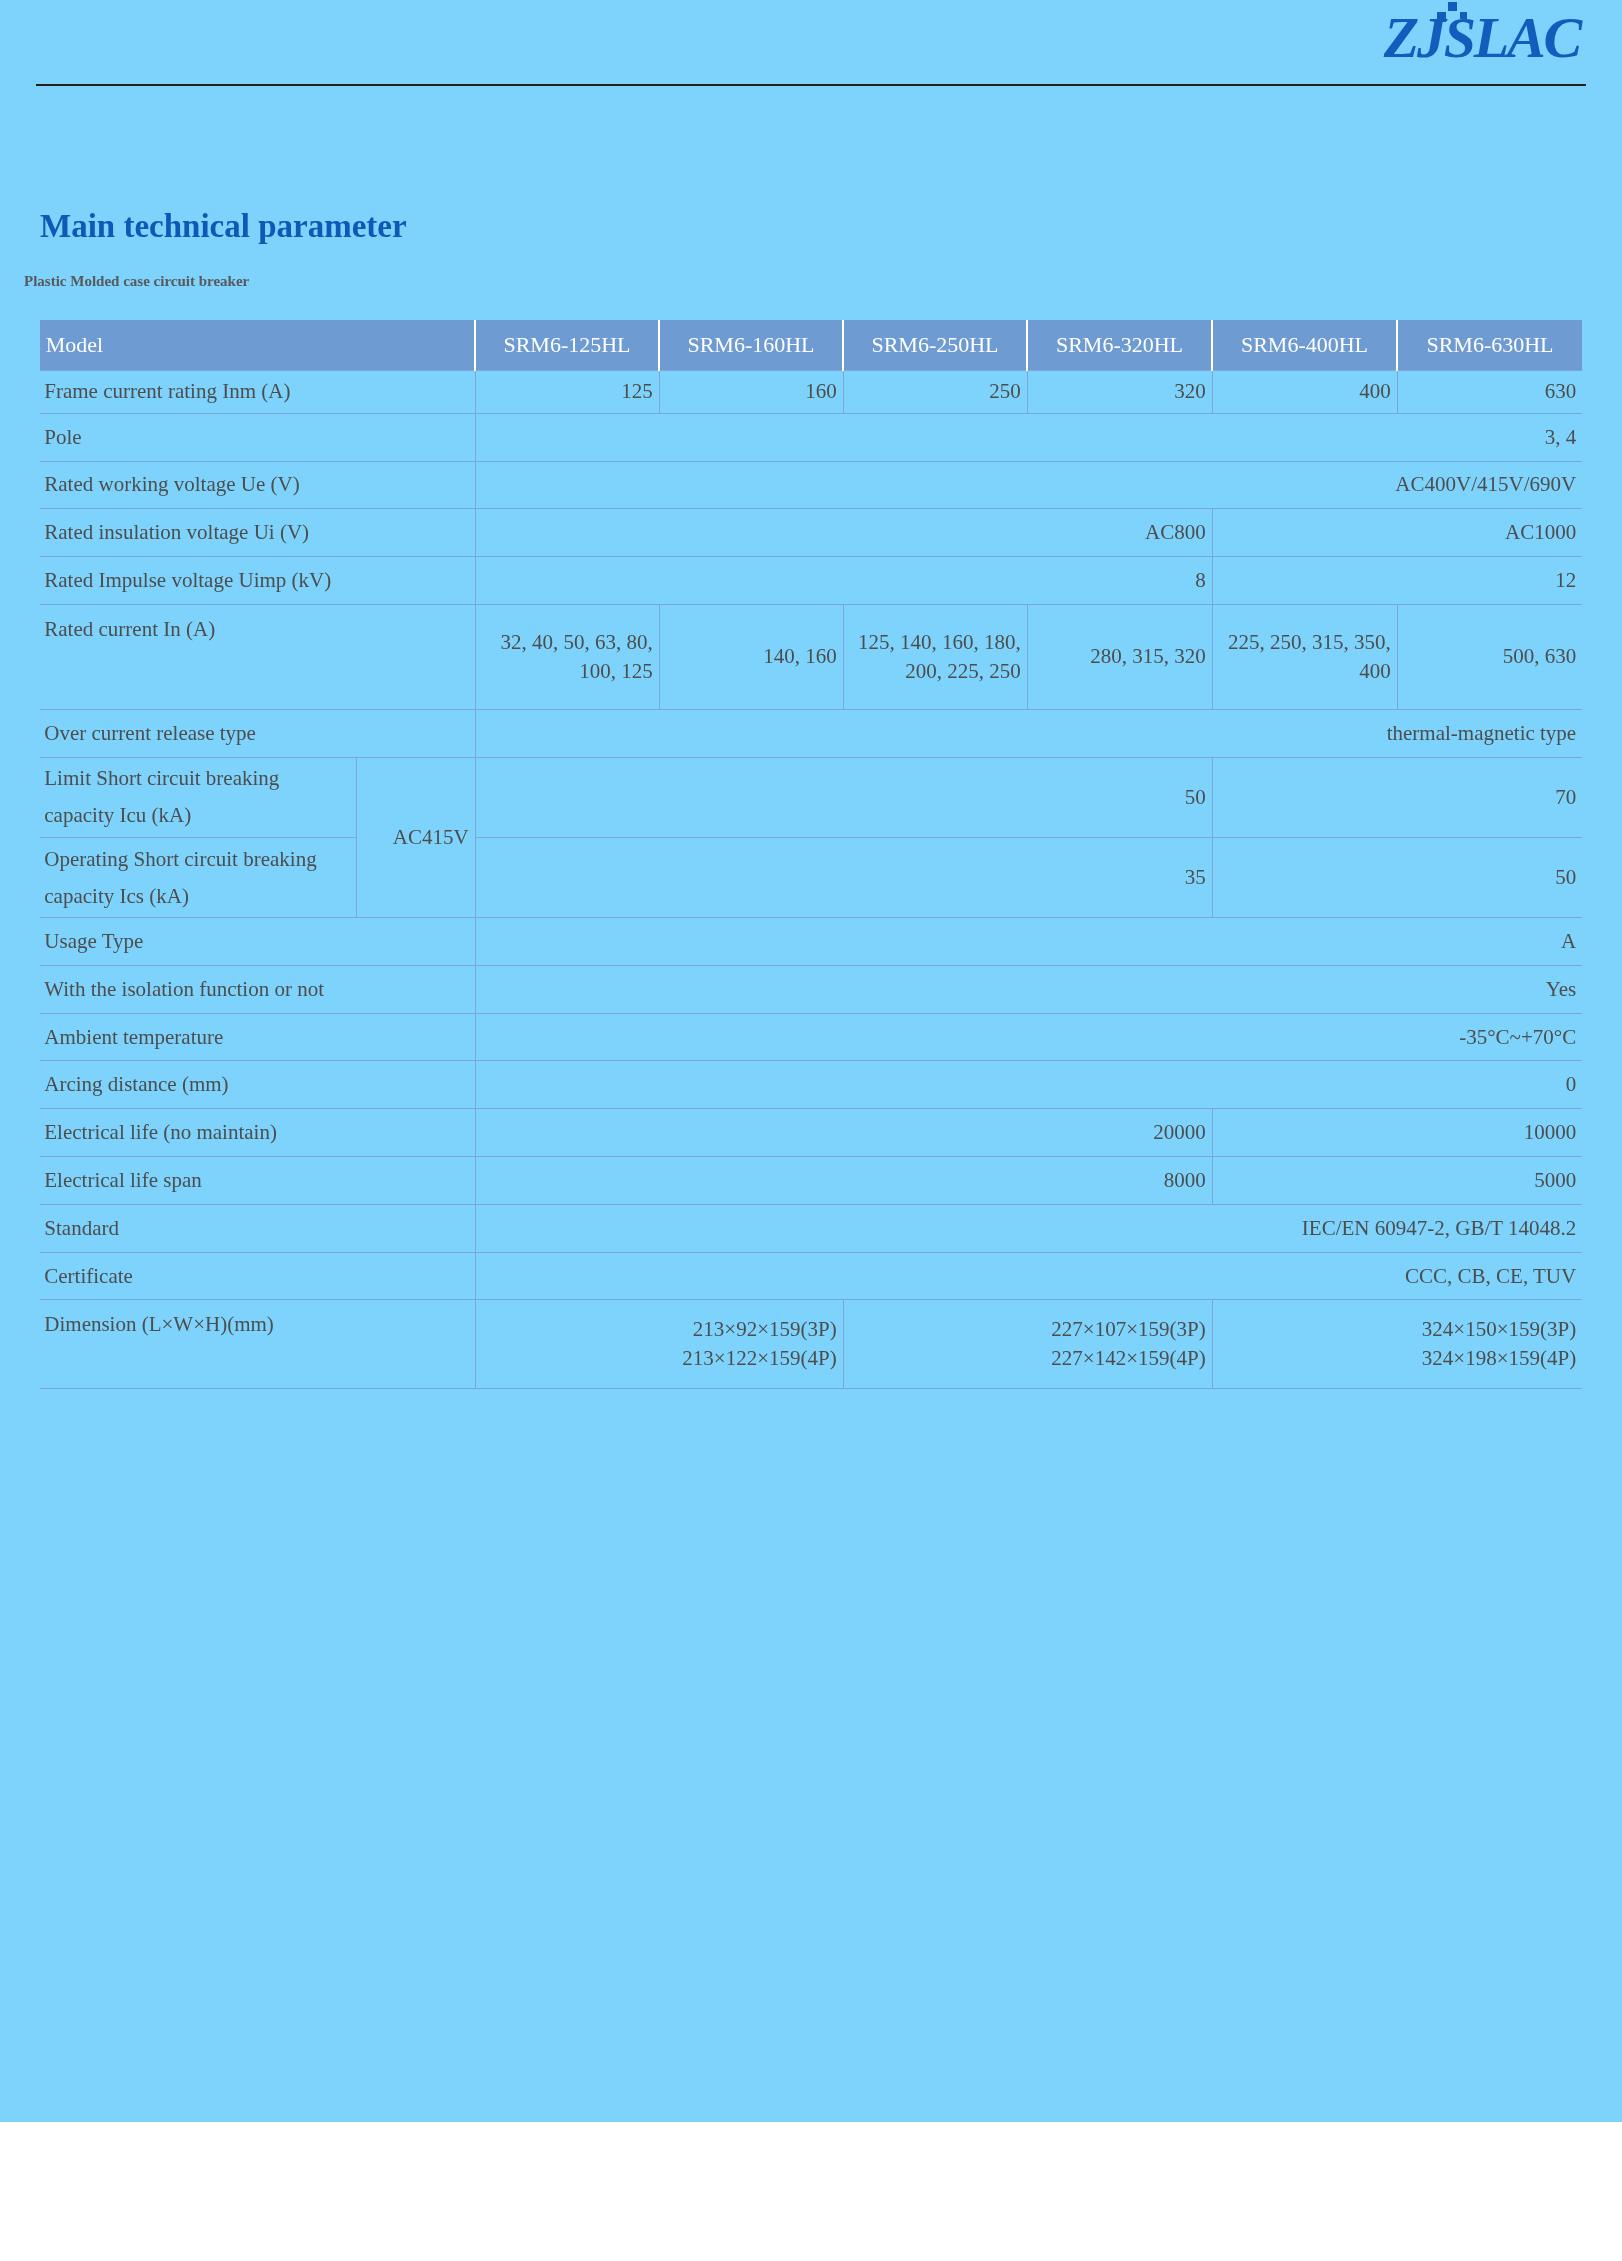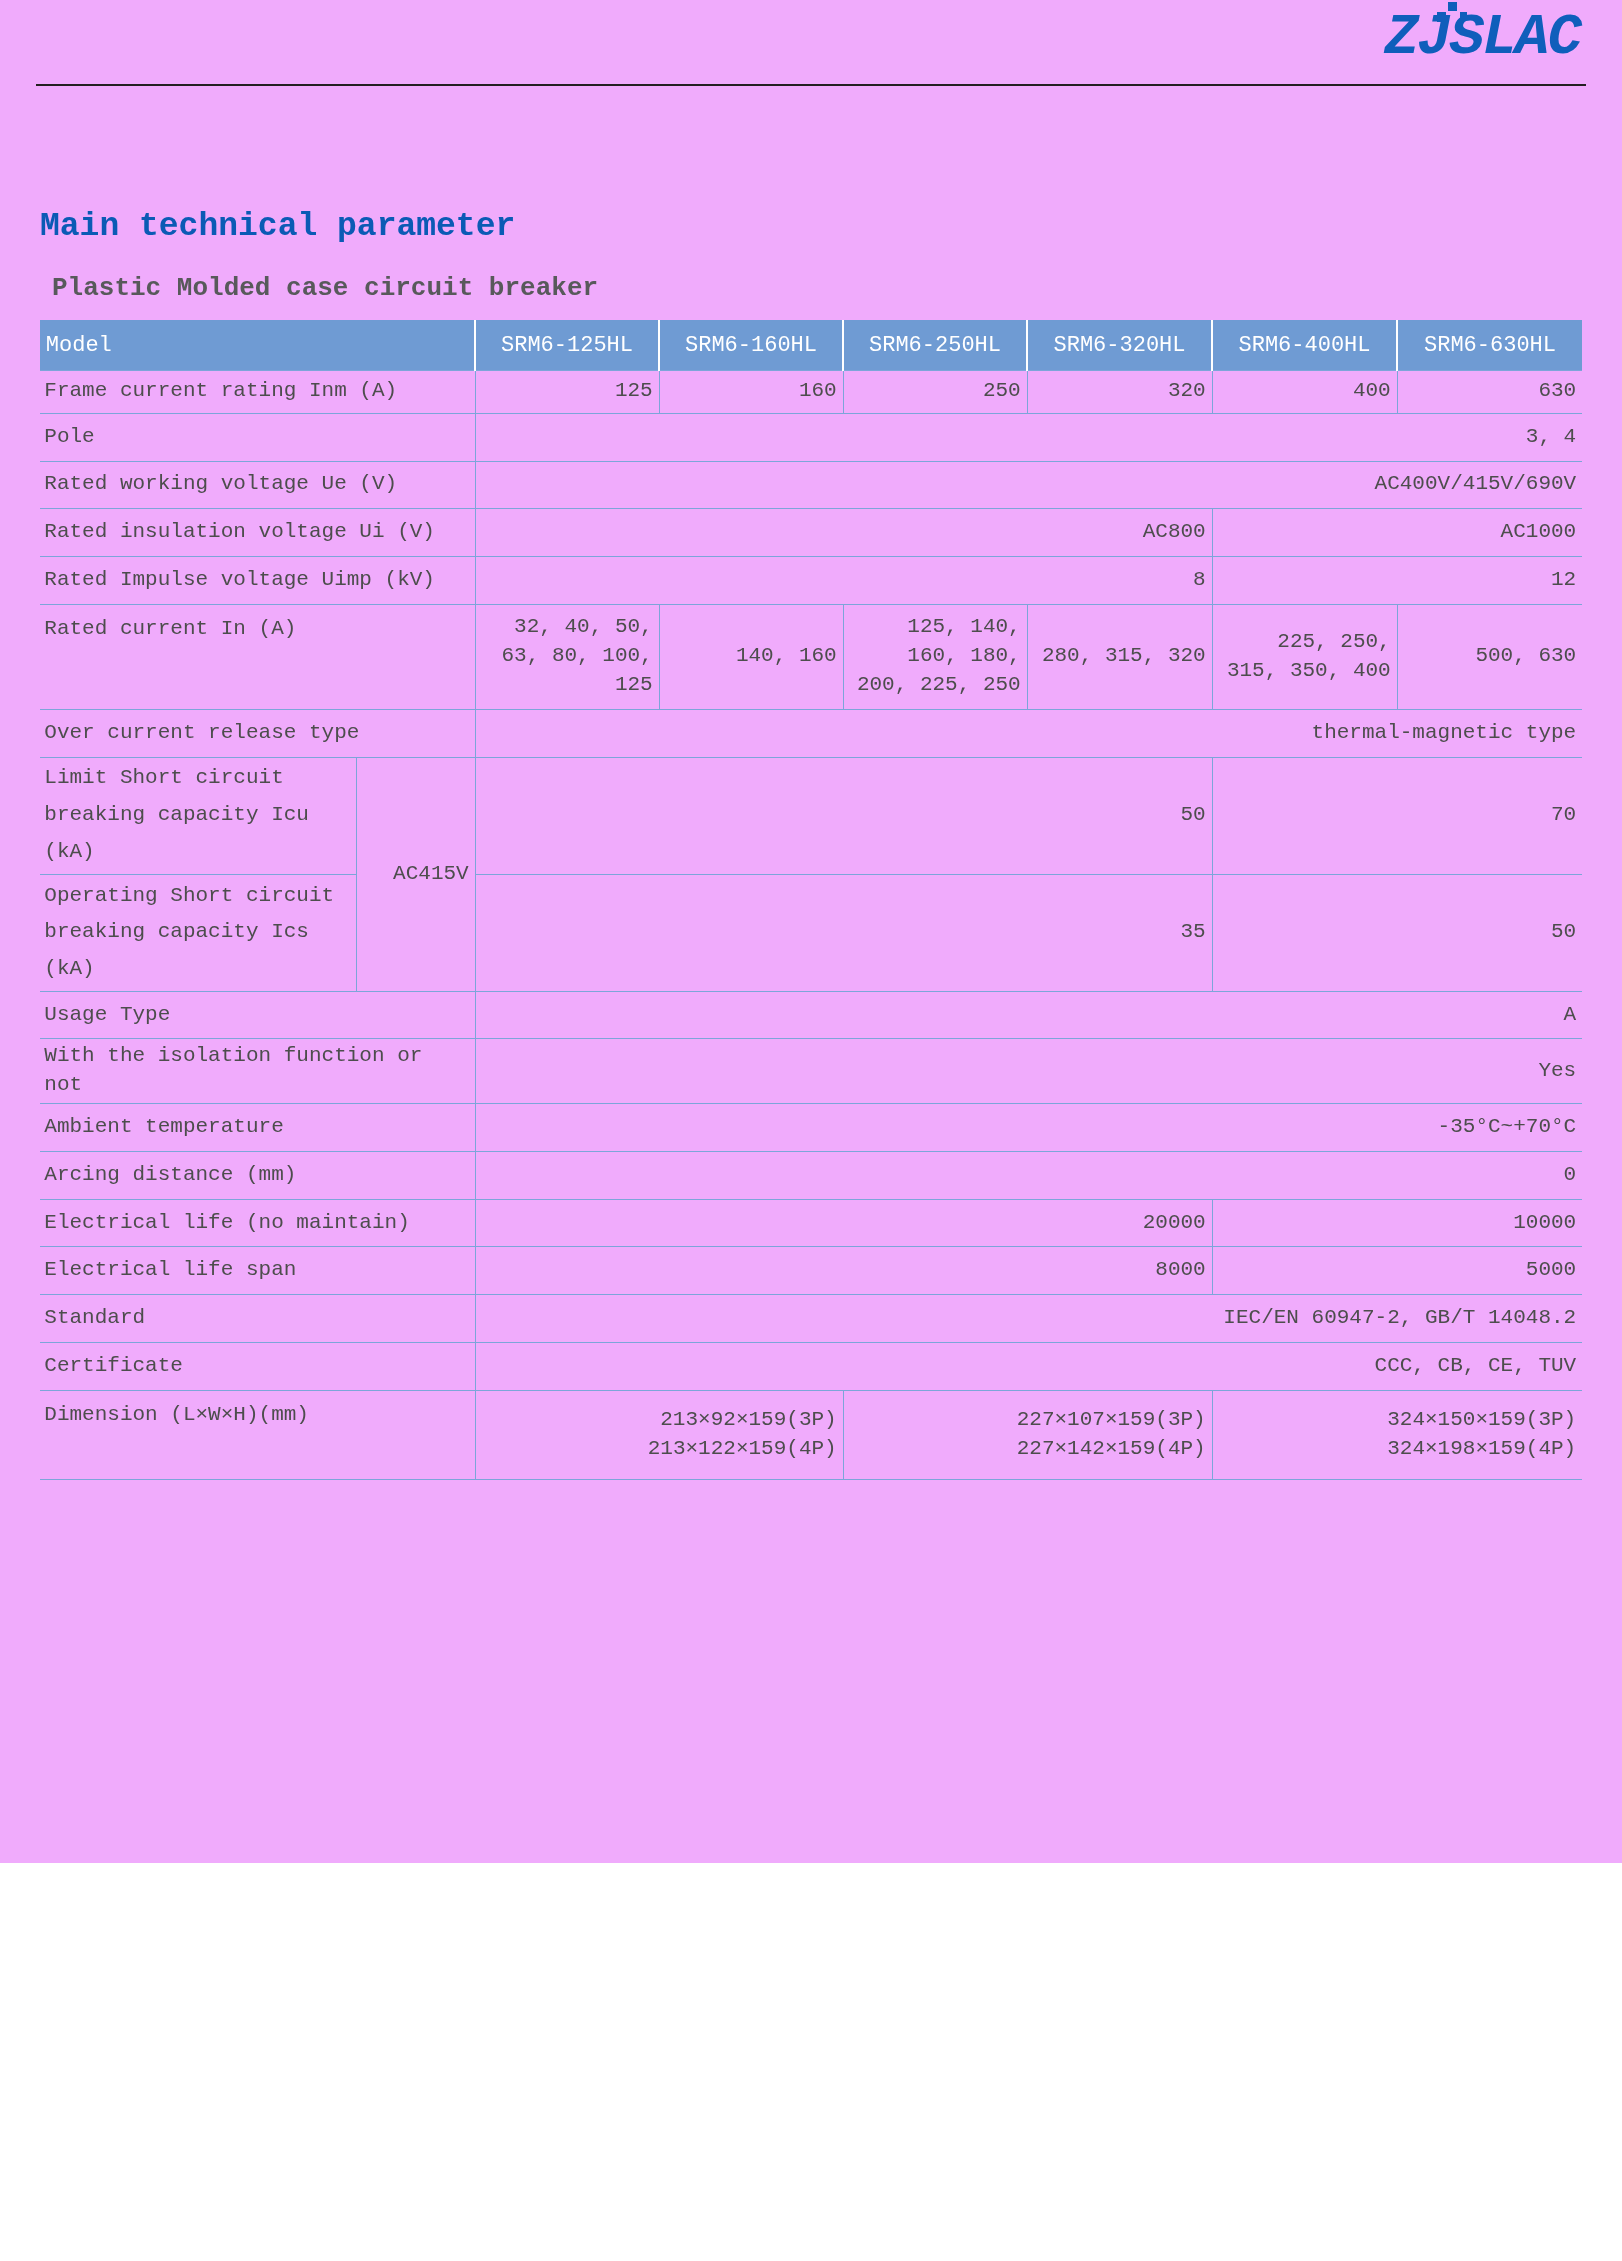--- a/index.html
+++ b/index.html
@@ -1,20 +1,20 @@
 <!DOCTYPE html>
 <html style="font-size:11.6px"><head>
 <meta charset="utf-8">
 <style>
   html,body{margin:0;padding:0;background:#ffffff;}
   .page{
     position:relative;
-    width:1622px;height:1863px;
-    background:#f0abfc;
-    font-family:Liberation Mono, monospace;
+    width:1622px;height:2122px;
+    background:#7dd3fc;
+    font-family:Liberation Serif, serif;
     overflow:hidden;
   }
   
   .logo{
     position:absolute;top:2.9px;right:42px;
     font-size:58px;font-weight:bold;font-style:italic;
     letter-spacing:-2.2px;color:#0F5EBB;line-height:69px;
   }
   .logo .px{position:absolute;width:9.4px;height:9.4px;background:#0F5EBB;}
   .logo .px.p1{top:-1.4px;right:123px;}
@@ -26,22 +26,22 @@
   
   .doc-title{
     position:absolute;left:40px;top:130px;
     font-size:33px;font-weight:bold;color:#58595B;letter-spacing:0px;
   }
   .section-heading{
     position:absolute;left:40px;top:208px;
     font-size:33px;font-weight:bold;color:#0B5AB5;
   }
   .subsection-heading{
-    position:absolute;left:52px;top:273px;
-    font-size:26px;font-weight:bold;color:#58595B;
+    position:absolute;left:24px;top:273px;
+    font-size:15px;font-weight:bold;color:#58595B;
   }
   
   table.spec{
     position:absolute;left:40px;top:320px;width:1542px;
     border-collapse:collapse;table-layout:fixed;
   }
   table.spec th{
     background:#6F9BD3;color:#ffffff;font-weight:normal;
     font-size:22px;height:48px;text-align:center;
     border-bottom:1.4px solid #7CA5D9;

